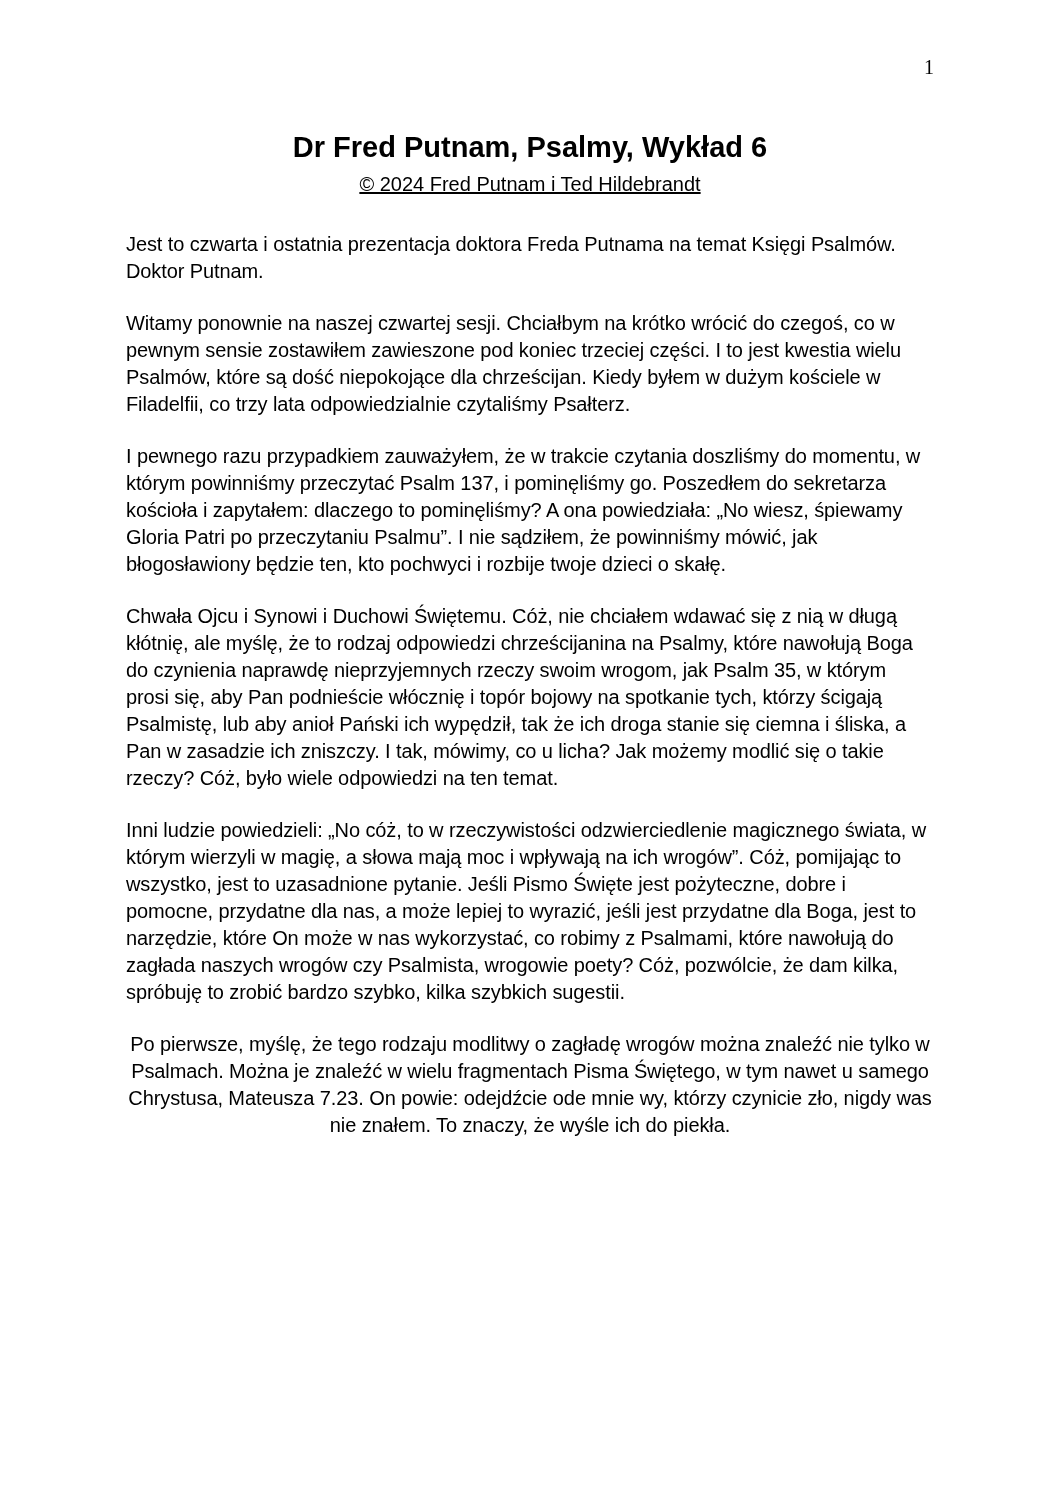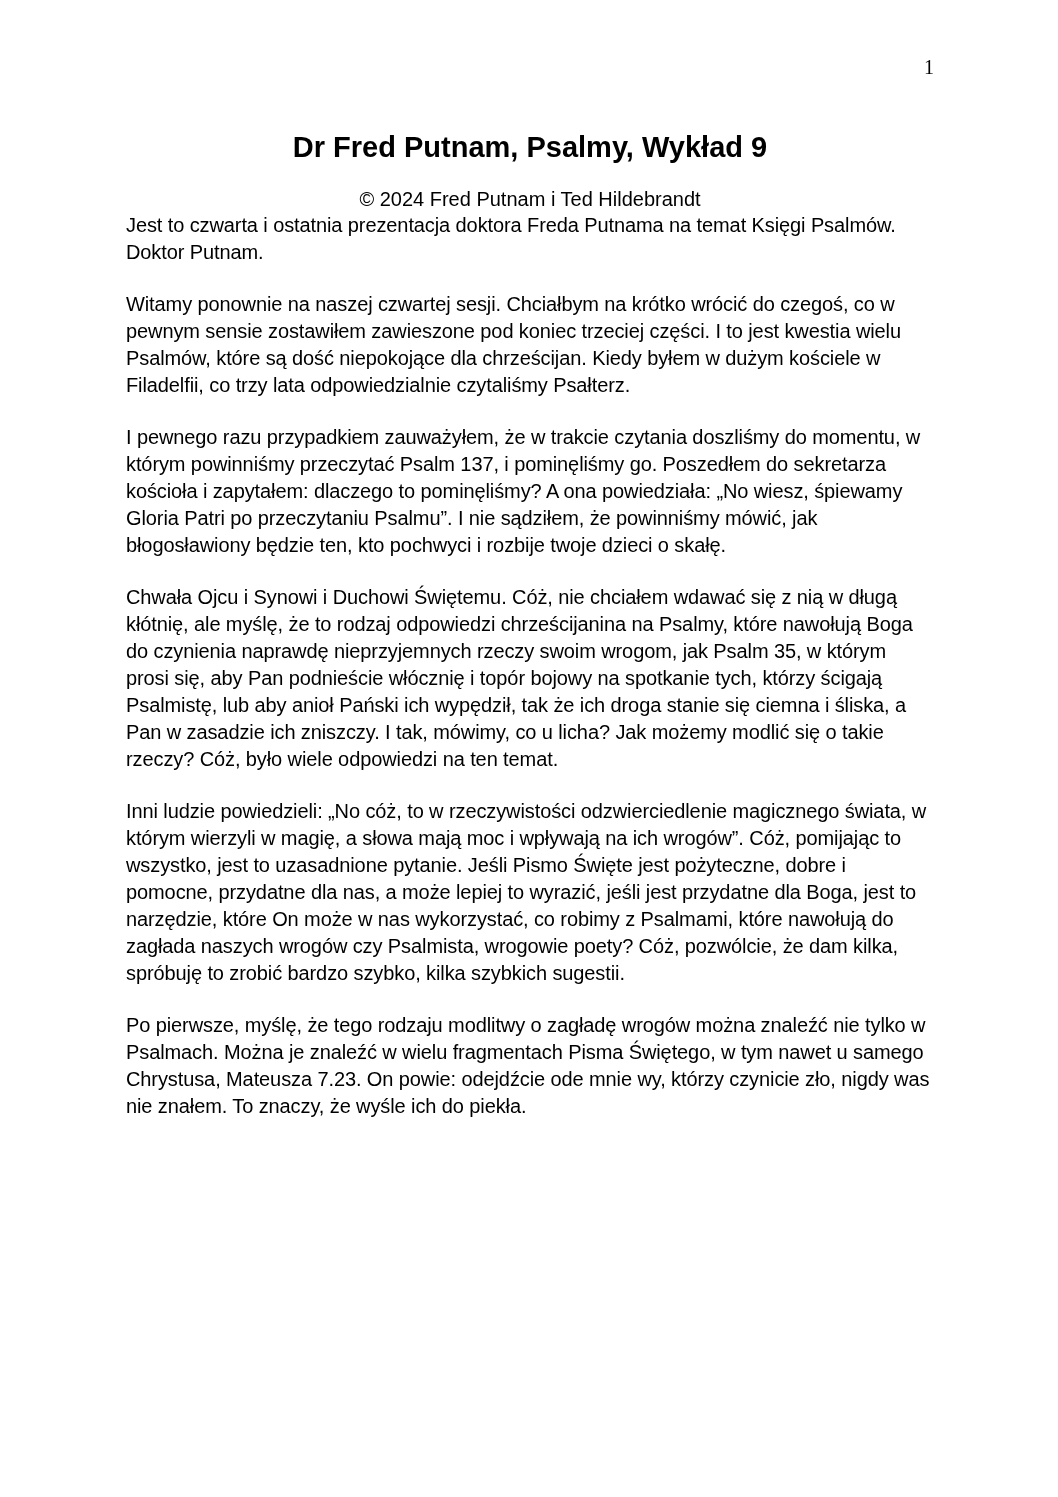--- a/index.html
+++ b/index.html
@@ -32,50 +32,53 @@
   .doc-title {
     margin: 0;
     text-align: center;
     font-size: 29px;
     font-weight: 700;
     line-height: 36px;
     letter-spacing: 0;
     color: #000000;
   }
   .doc-subtitle {
-    margin: 21px 0 0 0;
+    margin: 6px 0 0 0;
     text-align: center;
     font-size: 20px;
     font-weight: 400;
     line-height: 26px;
     color: #000000;
+    text-decoration: underline;
   }
   .doc-body {
+    margin-top: 34px;
     font-size: 20px;
     line-height: 27px;
     letter-spacing: -0.1px;
     text-align: left;
   }
   .doc-body p {
     margin: 0 0 25px 0;
   }
   .doc-body p:last-child {
     margin-bottom: 0;
+    text-align: center;
   }
 </style>
 </head>
 <body>
 
 <div class="page">
 
   <div class="page-number">1</div>
 
   <div class="doc">
 
-    <h1 class="doc-title">Dr Fred Putnam, Psalmy, Wykład 9</h1>
+    <h1 class="doc-title">Dr Fred Putnam, Psalmy, Wykład 6</h1>
 
     <div class="doc-subtitle">© 2024 Fred Putnam i Ted Hildebrandt</div>
 
     <div class="doc-body">
       <p>Jest to czwarta i ostatnia prezentacja doktora Freda Putnama na temat Księgi Psalmów. Doktor Putnam.</p>
       <p>Witamy ponownie na naszej czwartej sesji. Chciałbym na krótko wrócić do czegoś, co w pewnym sensie zostawiłem zawieszone pod koniec trzeciej części. I to jest kwestia wielu Psalmów, które są dość niepokojące dla chrześcijan. Kiedy byłem w dużym kościele w Filadelfii, co trzy lata odpowiedzialnie czytaliśmy Psałterz.</p>
       <p>I pewnego razu przypadkiem zauważyłem, że w trakcie czytania doszliśmy do momentu, w którym powinniśmy przeczytać Psalm 137, i pominęliśmy go. Poszedłem do sekretarza kościoła i zapytałem: dlaczego to pominęliśmy? A ona powiedziała: „No wiesz, śpiewamy Gloria Patri po przeczytaniu Psalmu”. I nie sądziłem, że powinniśmy mówić, jak błogosławiony będzie ten, kto pochwyci i rozbije twoje dzieci o skałę.</p>
       <p>Chwała Ojcu i Synowi i Duchowi Świętemu. Cóż, nie chciałem wdawać się z nią w długą kłótnię, ale myślę, że to rodzaj odpowiedzi chrześcijanina na Psalmy, które nawołują Boga do czynienia naprawdę nieprzyjemnych rzeczy swoim wrogom, jak Psalm 35, w którym prosi się, aby Pan podnieście włócznię i topór bojowy na spotkanie tych, którzy ścigają Psalmistę, lub aby anioł Pański ich wypędził, tak że ich droga stanie się ciemna i śliska, a Pan w zasadzie ich zniszczy. I tak, mówimy, co u licha? Jak możemy modlić się o takie rzeczy? Cóż, było wiele odpowiedzi na ten temat.</p>
       <p>Inni ludzie powiedzieli: „No cóż, to w rzeczywistości odzwierciedlenie magicznego świata, w którym wierzyli w magię, a słowa mają moc i wpływają na ich wrogów”. Cóż, pomijając to wszystko, jest to uzasadnione pytanie. Jeśli Pismo Święte jest pożyteczne, dobre i pomocne, przydatne dla nas, a może lepiej to wyrazić, jeśli jest przydatne dla Boga, jest to narzędzie, które On może w nas wykorzystać, co robimy z Psalmami, które nawołują do zagłada naszych wrogów czy Psalmista, wrogowie poety? Cóż, pozwólcie, że dam kilka, spróbuję to zrobić bardzo szybko, kilka szybkich sugestii.</p>
       <p>Po pierwsze, myślę, że tego rodzaju modlitwy o zagładę wrogów można znaleźć nie tylko w Psalmach. Można je znaleźć w wielu fragmentach Pisma Świętego, w tym nawet u samego Chrystusa, Mateusza 7.23. On powie: odejdźcie ode mnie wy, którzy czynicie zło, nigdy was nie znałem. To znaczy, że wyśle ich do piekła.</p>

